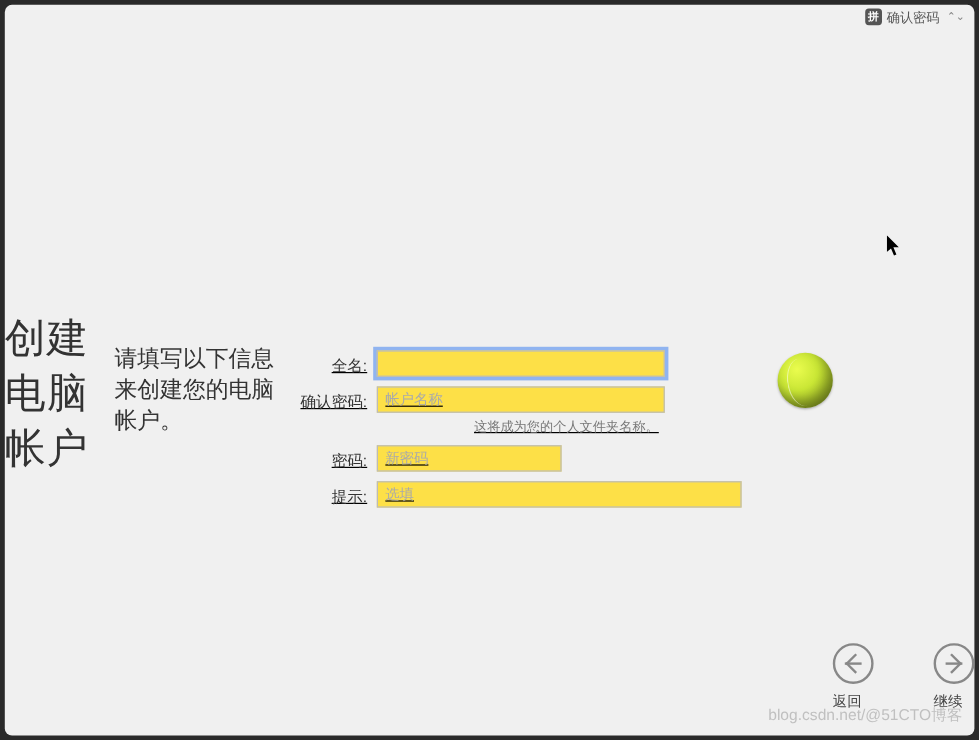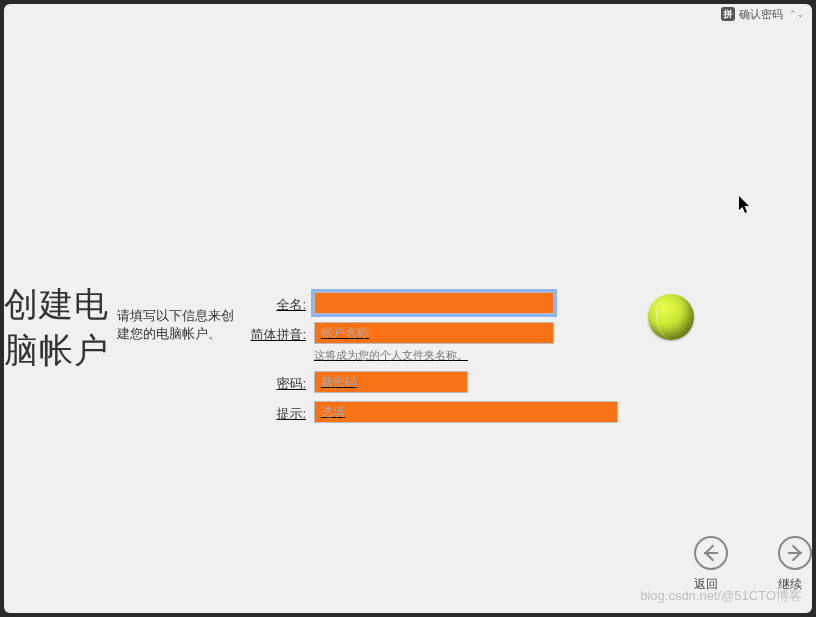--- a/index.html
+++ b/index.html
@@ -47,21 +47,21 @@
       align-items: center;
     }
     .title {
       font-size: 34px;
       font-weight: 300;
       color: #333;
       margin-top: 18px;
       letter-spacing: 1px;
     }
     .subtitle {
-      font-size: 13px;
+      font-size: 19px;
       color: #333;
       margin-top: 12px;
     }
     .form-wrap {
       margin-top: 78px;
       display: flex;
       gap: 18px;
       align-items: flex-start;
     }
     .form {
@@ -75,34 +75,34 @@
     .flabel {
       text-align: right;
       font-size: 13px;
       color: #333;
       padding-top: 4px;
     }
     .fvalue { display:flex; flex-direction:column; gap:4px;}
     input[type="text"], input[type="password"] {
       height: 22px;
       border: 1px solid #bbb;
-      background: #f97316;
+      background: #fde047;
       padding: 2px 6px;
       font-size: 12px;
       color: #333;
     }
     input::placeholder { color: #aaa; }
     .full-name {
       width: 240px;
       border: 1px solid #bbb;
       box-shadow: 0 0 0 3px rgba(80,140,240,0.6);
       outline: none;
     }
     .acct-name { width: 240px; }
-    .hint-text { font-size: 11px; color: #777; }
+    .hint-text { font-size: 11px; color: #777; text-align: center; }
     .pw-row { display:flex; gap:0; }
     .pw-row input { width: 154px; }
     .hint-input { width: 304px; }
     .avatar {
       width: 46px; height: 46px;
       border-radius: 50%;
       background: radial-gradient(circle at 35% 30%, #eafc4e 0%, #c9e635 40%, #9fb828 70%, #6d7f1a 100%);
       box-shadow: inset -4px -6px 10px rgba(0,0,0,0.3), 0 1px 2px rgba(0,0,0,0.3);
       margin-top: 2px;
       position: relative;
@@ -188,21 +188,21 @@
     <div class="subtitle">请填写以下信息来创建您的电脑帐户。</div>
 
     <div class="form-wrap">
       <div class="form">
 
         <div class="flabel">全名:</div>
         <div class="fvalue">
           <input type="text" class="full-name" value="" style="">
         </div>
 
-        <div class="flabel">简体拼音:</div>
+        <div class="flabel">确认密码:</div>
         <div class="fvalue">
           <input type="text" class="acct-name" placeholder="帐户名称" style="">
           <div class="hint-text">这将成为您的个人文件夹名称。</div>
         </div>
 
         <div class="flabel">密码:</div>
         <div class="fvalue">
           <div class="pw-row">
             <input type="password" placeholder="新密码" style="">
           </div>

